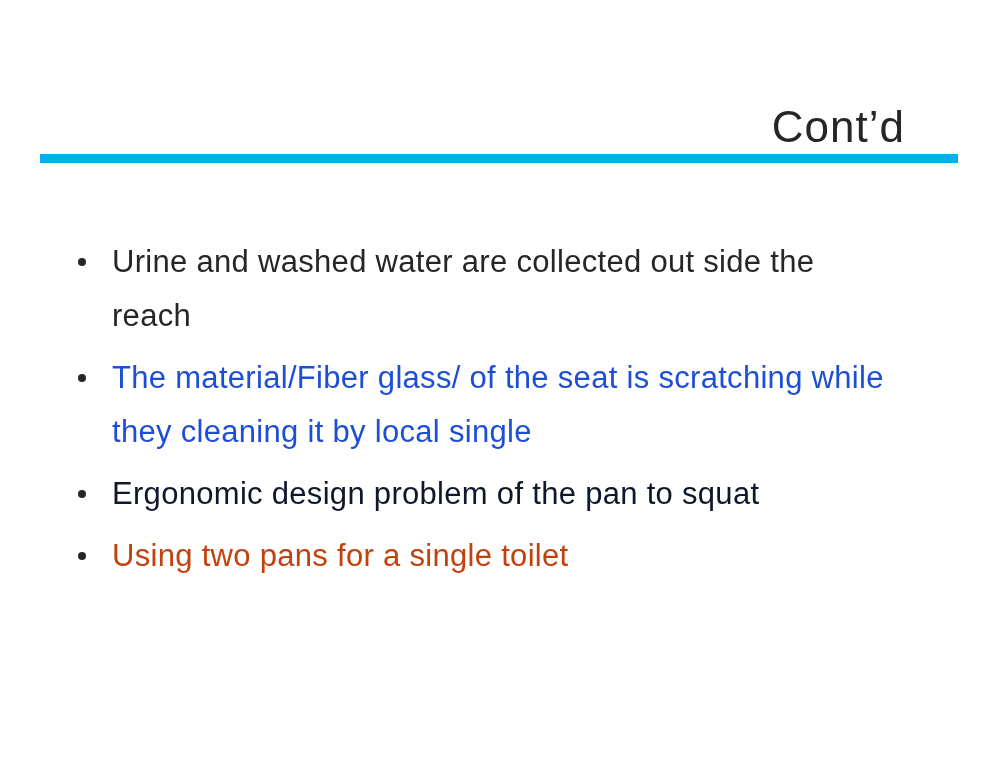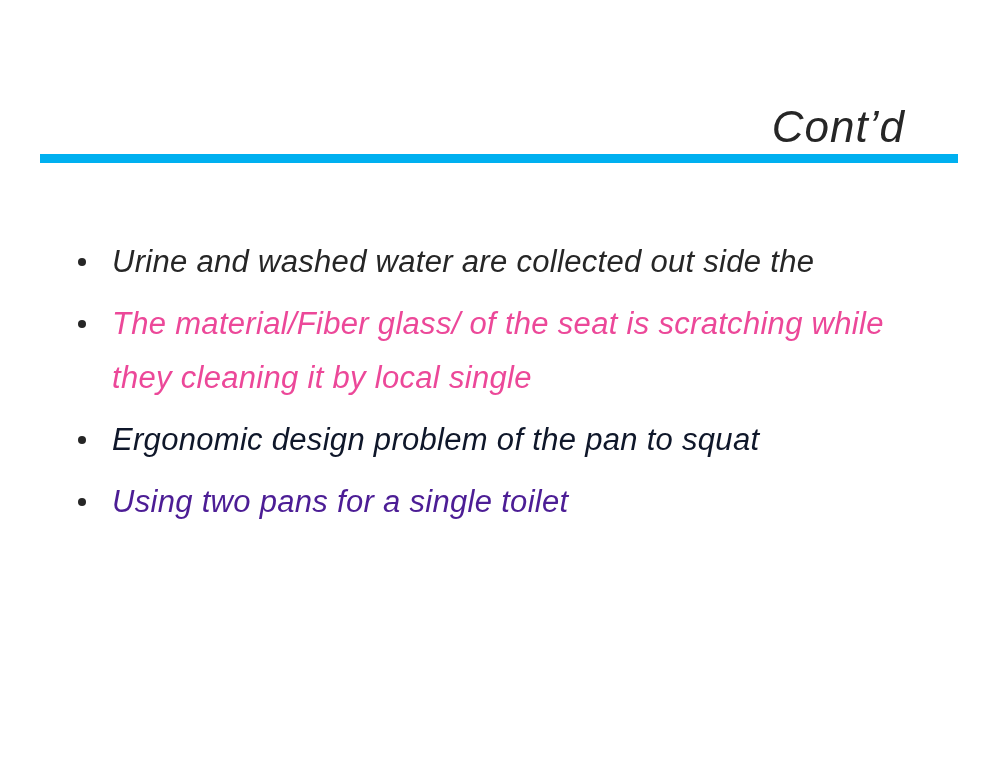--- a/index.html
+++ b/index.html
@@ -1,15 +1,15 @@
 <!DOCTYPE html>
 <html><head>
 <meta charset="utf-8">
 <style>
-  * { margin: 0; padding: 0; box-sizing: border-box; font-style: italic; }
+  * { margin: 0; padding: 0; box-sizing: border-box; }
   html, body {
     width: 1000px;
     height: 773px;
     background: #ffffff;
     overflow: hidden;
     font-family: "Liberation Sans", "DejaVu Sans", sans-serif;
   }
   .slide {
     position: relative;
     width: 1000px;
@@ -75,39 +75,40 @@
   <div class="slide-title" style="color: rgb(38, 38, 38);">Cont’d</div>
 
   <div class="title-divider" style="background: rgb(0, 176, 240);"></div>
 
   <ul class="bullet-list">
 
     <li class="bullet-item" style="color: rgb(38, 38, 38);">
       <span class="bullet-marker" style="background: rgb(38, 38, 38);"></span>
       <span class="bullet-text" style="color: rgb(38, 38, 38);">
         <span class="bullet-line">Urine and washed water are collected out side the</span>
+        <span class="bullet-line">reach</span>
       </span>
     </li>
 
     <li class="bullet-item" style="color: rgb(38, 38, 38);">
       <span class="bullet-marker" style="background: rgb(38, 38, 38);"></span>
-      <span class="bullet-text" style="color: #ec4899;">
+      <span class="bullet-text" style="color: #1d4ed8;">
         <span class="bullet-line">The material/Fiber glass/ of the seat is scratching while</span>
         <span class="bullet-line">they cleaning it by local single</span>
       </span>
     </li>
 
     <li class="bullet-item" style="color: rgb(38, 38, 38);">
       <span class="bullet-marker" style="background: rgb(38, 38, 38);"></span>
       <span class="bullet-text" style="color: #0f172a;">
         <span class="bullet-line">Ergonomic design problem of the pan to squat</span>
       </span>
     </li>
 
     <li class="bullet-item" style="color: rgb(38, 38, 38);">
       <span class="bullet-marker" style="background: rgb(38, 38, 38);"></span>
-      <span class="bullet-text" style="color: #4c1d95;">
+      <span class="bullet-text" style="color: #c2410c;">
         <span class="bullet-line">Using two pans for a single toilet</span>
       </span>
     </li>
 
   </ul>
 </div>
 
 </body></html>

